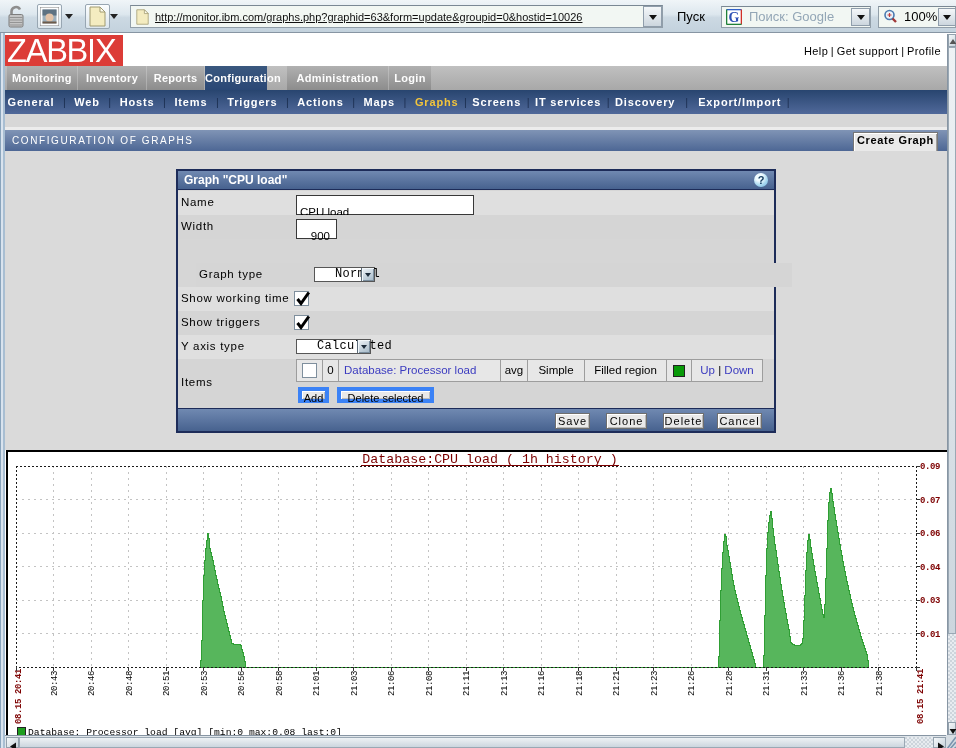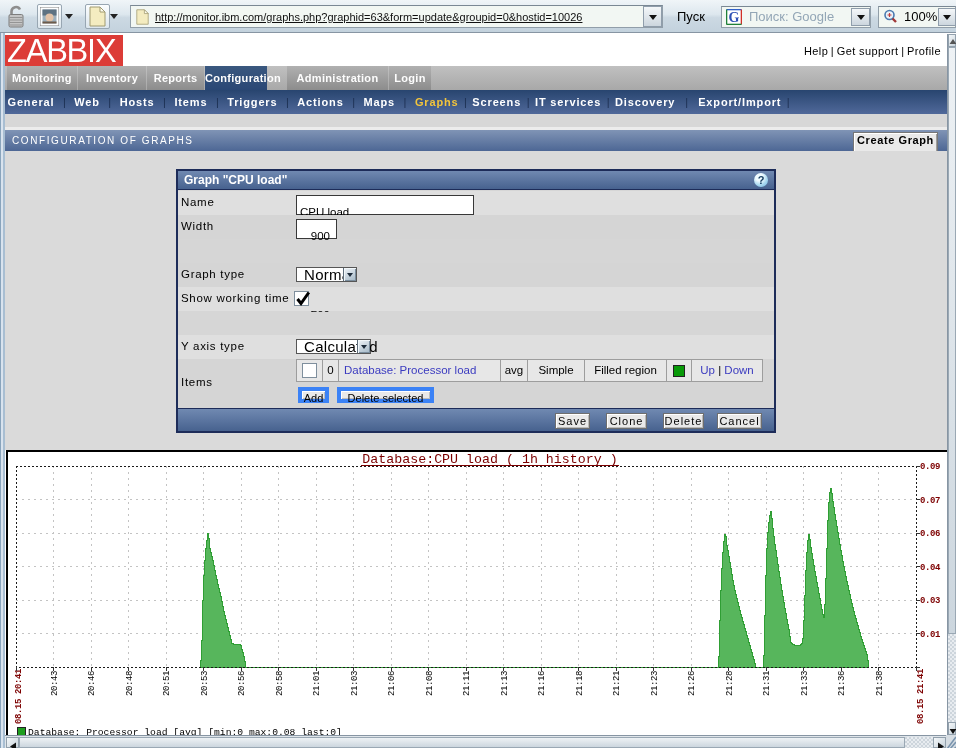--- a/index.html
+++ b/index.html
@@ -38,21 +38,21 @@
 #dlgtitle{position:absolute;left:0;top:0;width:596px;height:19px;background:linear-gradient(#7089b1,#47628f);
  color:#fff;font-weight:bold;font-size:12px;line-height:19px;padding-left:6px;border-bottom:1px solid #1d2c59;}
 #qicon{position:absolute;right:6px;top:2px;width:14px;height:14px;border-radius:50%;
  background:radial-gradient(circle at 38% 30%,#f0fbff 0 28%,#a8d8f0 60%,#6fb4dc 100%);
  color:#123a5e;font-weight:bold;font-size:11px;text-align:center;line-height:14px;}
 .row{position:absolute;left:0;width:596px;height:24px;}
 .row.a{background:#dfdfdf;}
 .row.b{background:#d5d5d5;}
 .lbl{position:absolute;left:3px;top:5px;font-size:11.5px;letter-spacing:0.7px;color:#000;}
 .inp{position:absolute;background:#fff;border:1px solid #383838;font-size:11.5px;color:#000;line-height:14px;padding:9px 3px;}
-.selbox{position:absolute;background:#fff;border:1px solid #565656;font-size:15px;letter-spacing:0.3px;line-height:13px;padding-left:7px;}
+.selbox{position:absolute;background:#fff;border:1px solid #565656;font-size:12px;letter-spacing:0.3px;line-height:13px;padding-left:20px;font-family:Liberation Mono, monospace;}
 .selbtn{position:absolute;right:0;top:0;bottom:0;width:13px;background:linear-gradient(150deg,#e9eff4 10%,#a9bcca 90%);border-left:1px solid #5c6c7a;box-shadow:inset 1px 1px 0 #f2f7fa, inset -1px -1px 0 #7a8d9d;}
 .selbtn i{position:absolute;left:50%;top:50%;margin:-1.5px 0 0 -3.5px;border:3.5px solid transparent;border-top:4.5px solid #1c2b3a;}
 .cb{position:absolute;width:15px;height:15px;background:#fff;border:1px solid #7f8f9d;}
 #footerbar{position:absolute;left:0;top:237px;width:596px;height:23px;background:linear-gradient(#7089b1,#47628f);border-top:1px solid #1d2c59;}
 .fbtn{position:absolute;top:4px;height:16px;background:#e9e9e9;border:1px solid #6e6e6e;box-shadow:inset 1px 1px 0 #fff, inset -1px -1px 0 #b9b9b9;
  color:#030303;font-size:11px;text-align:center;line-height:14px;letter-spacing:1px;}
 .tcell{position:absolute;top:0;height:23px;border:1px solid #9d9d9d;border-left:none;background:#e7e7e7;font-size:11.5px;line-height:21px;text-align:center;color:#000;}
 .abtn{position:absolute;height:16px;background:#e9e9e9;border:4px solid #3b82f6;box-shadow:inset 1px 1px 0 #fff, inset -1px -1px 0 #bdbdbd;
  font-size:11px;text-align:center;line-height:14px;color:#000;}
 .link{color:#3b3bc0;}
@@ -159,28 +159,34 @@
         <div class="inp" style="left:118px;top:4px;width:178px;height:16px;">CPU load</div>
       </div>
     <div class="row b" style="top:44px;">
         <div class="lbl">Width</div>
         <div class="inp" style="left:118px;top:4px;width:41px;height:16px;text-align:right;padding-right:6px;">900</div>
       </div>
     <div class="row a" style="top:68px;margin-top:48px;">
         <div class="lbl">Height</div>
         <div class="inp" style="left:118px;top:4px;width:41px;height:16px;text-align:right;padding-right:6px;">200</div>
       </div>
-    <div class="row b" style="top:92px;">
+    <div class="row b" style="top:92px;margin-left:18px;">
         <div class="lbl">Graph type</div>
         <div class="selbox" style="left:118px;top:4px;width:61px;height:15px;">Normal<div class="selbtn">
             <i></i>
           </div></div>
       </div>
     <div class="row a" style="top:116px;">
         <div class="lbl">Show working time</div>
+        <div class="cb" style="left:116px;top:4px;"><svg width="15" height="15" viewBox="0 0 15 15" style="overflow:visible">
+            <path d="M2.5 7 L6 11.5 L13.8 0.5" fill="none" stroke="#000" stroke-width="3"></path>
+          </svg></div>
+      </div>
+    <div class="row b" style="top:140px;">
+        <div class="lbl">Show triggers</div>
         <div class="cb" style="left:116px;top:4px;"><svg width="15" height="15" viewBox="0 0 15 15" style="overflow:visible">
             <path d="M2.5 7 L6 11.5 L13.8 0.5" fill="none" stroke="#000" stroke-width="3"></path>
           </svg></div>
       </div>
     <div class="row a" style="top:164px;">
         <div class="lbl">Y axis type</div>
         <div class="selbox" style="left:118px;top:4px;width:75px;height:15px;">Calculated<div class="selbtn">
             <i></i>
           </div></div>
       </div>

